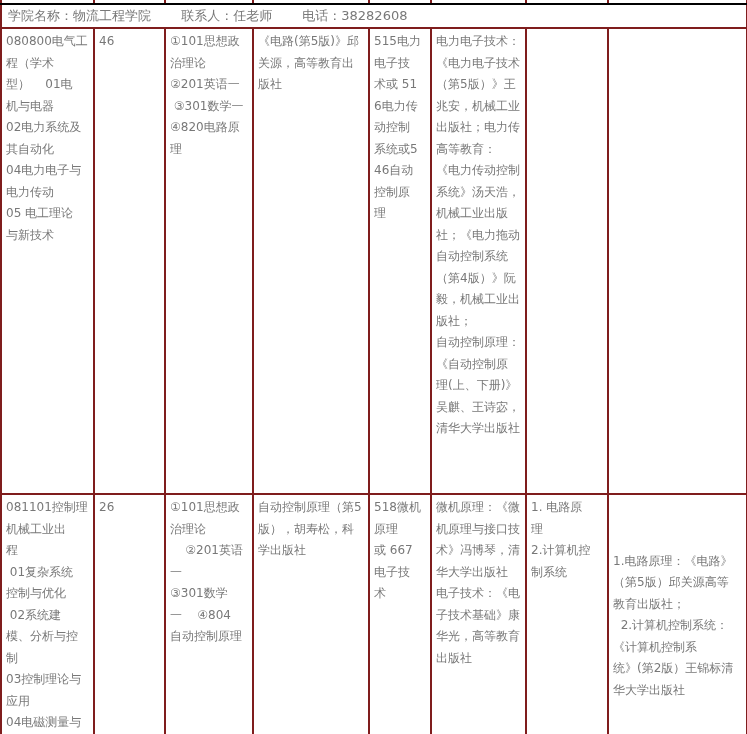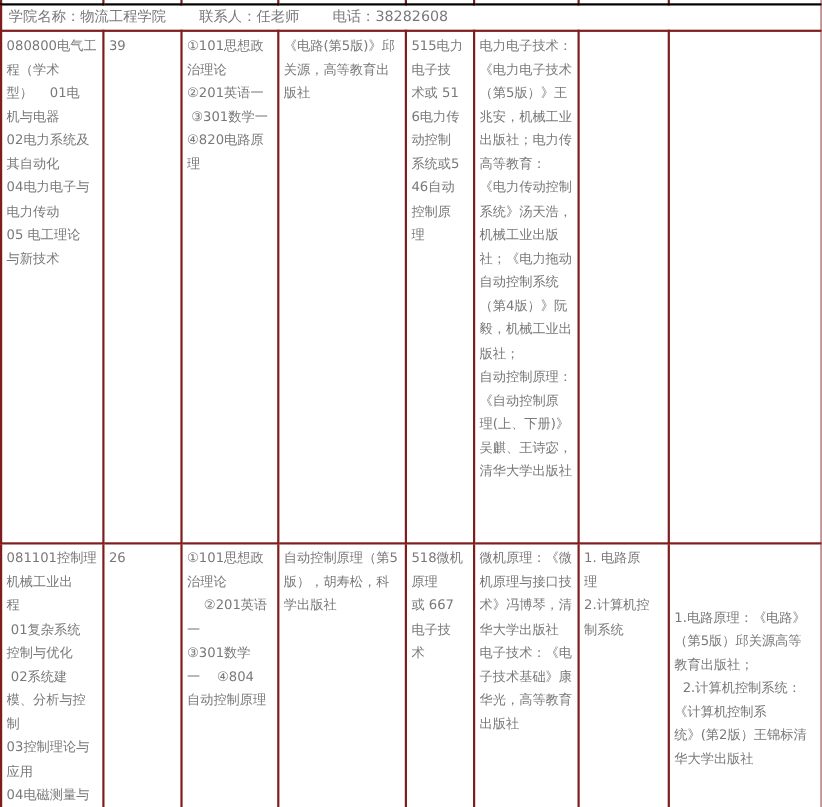--- a/index.html
+++ b/index.html
@@ -78,21 +78,21 @@
       <td>080800电气工
 程（学术
 型）    01电
 机与电器
 02电力系统及
 其自动化
 04电力电子与
 电力传动
 05 电工理论
 与新技术</td>
-      <td>39</td>
+      <td>46</td>
       <td>①101思想政
 治理论
 ②201英语一
  ③301数学一
 ④820电路原
 理</td>
       <td>《电路(第5版)》邱
 关源，高等教育出
 版社</td>
       <td>515电力

